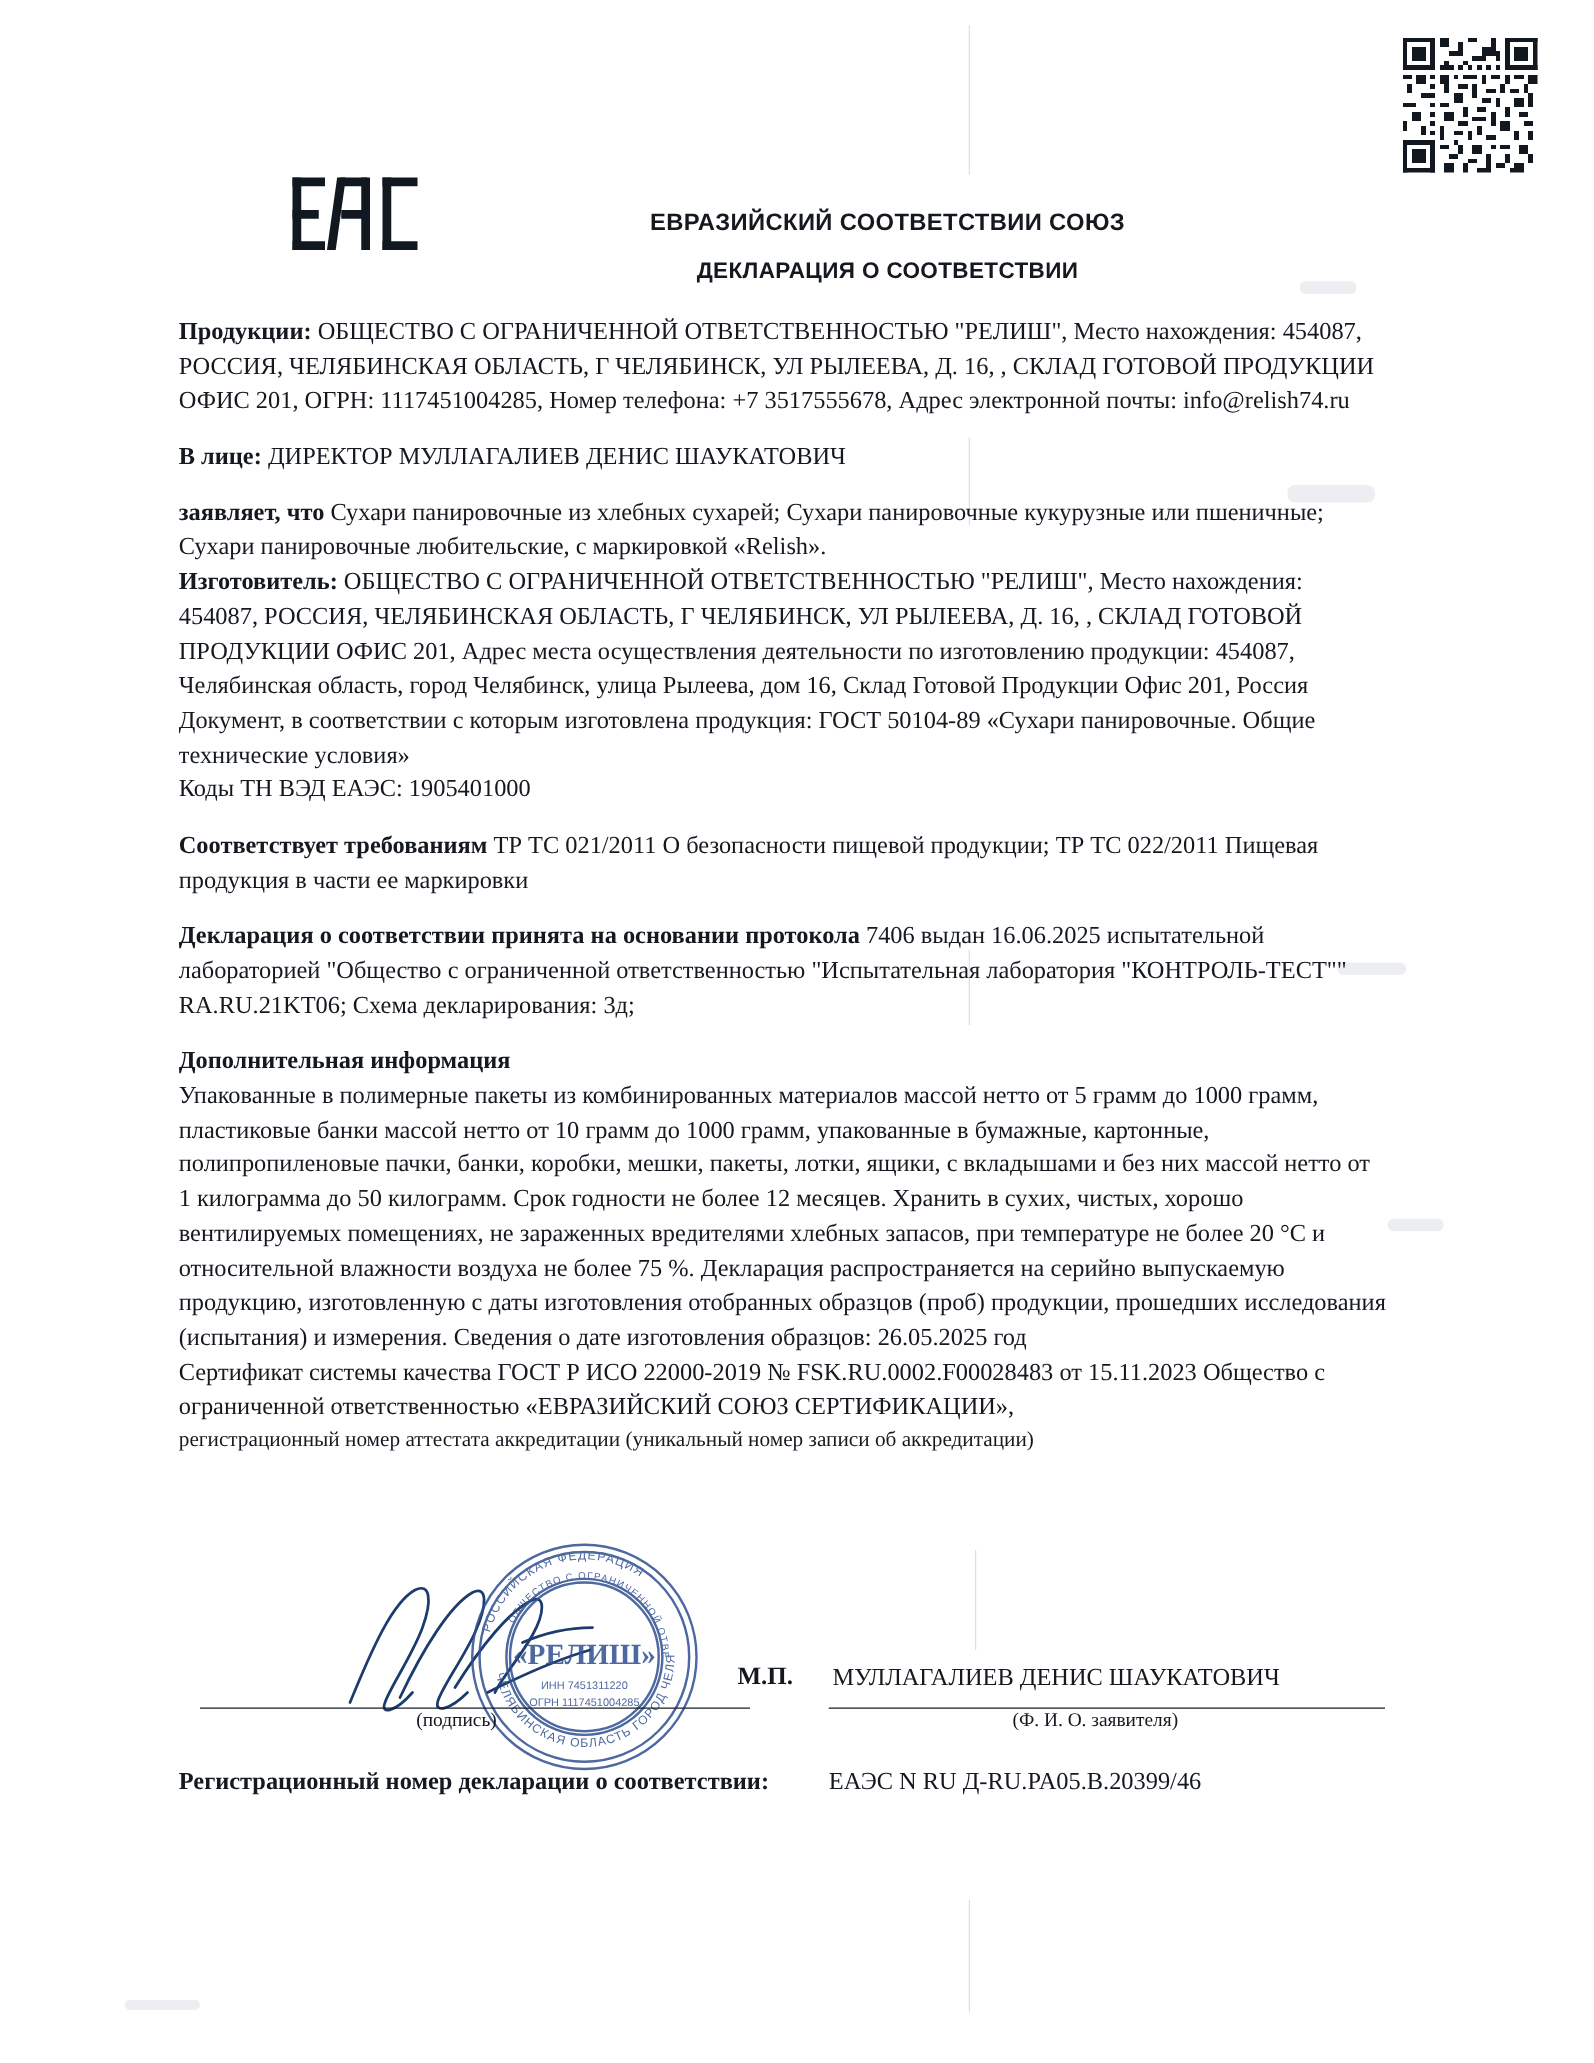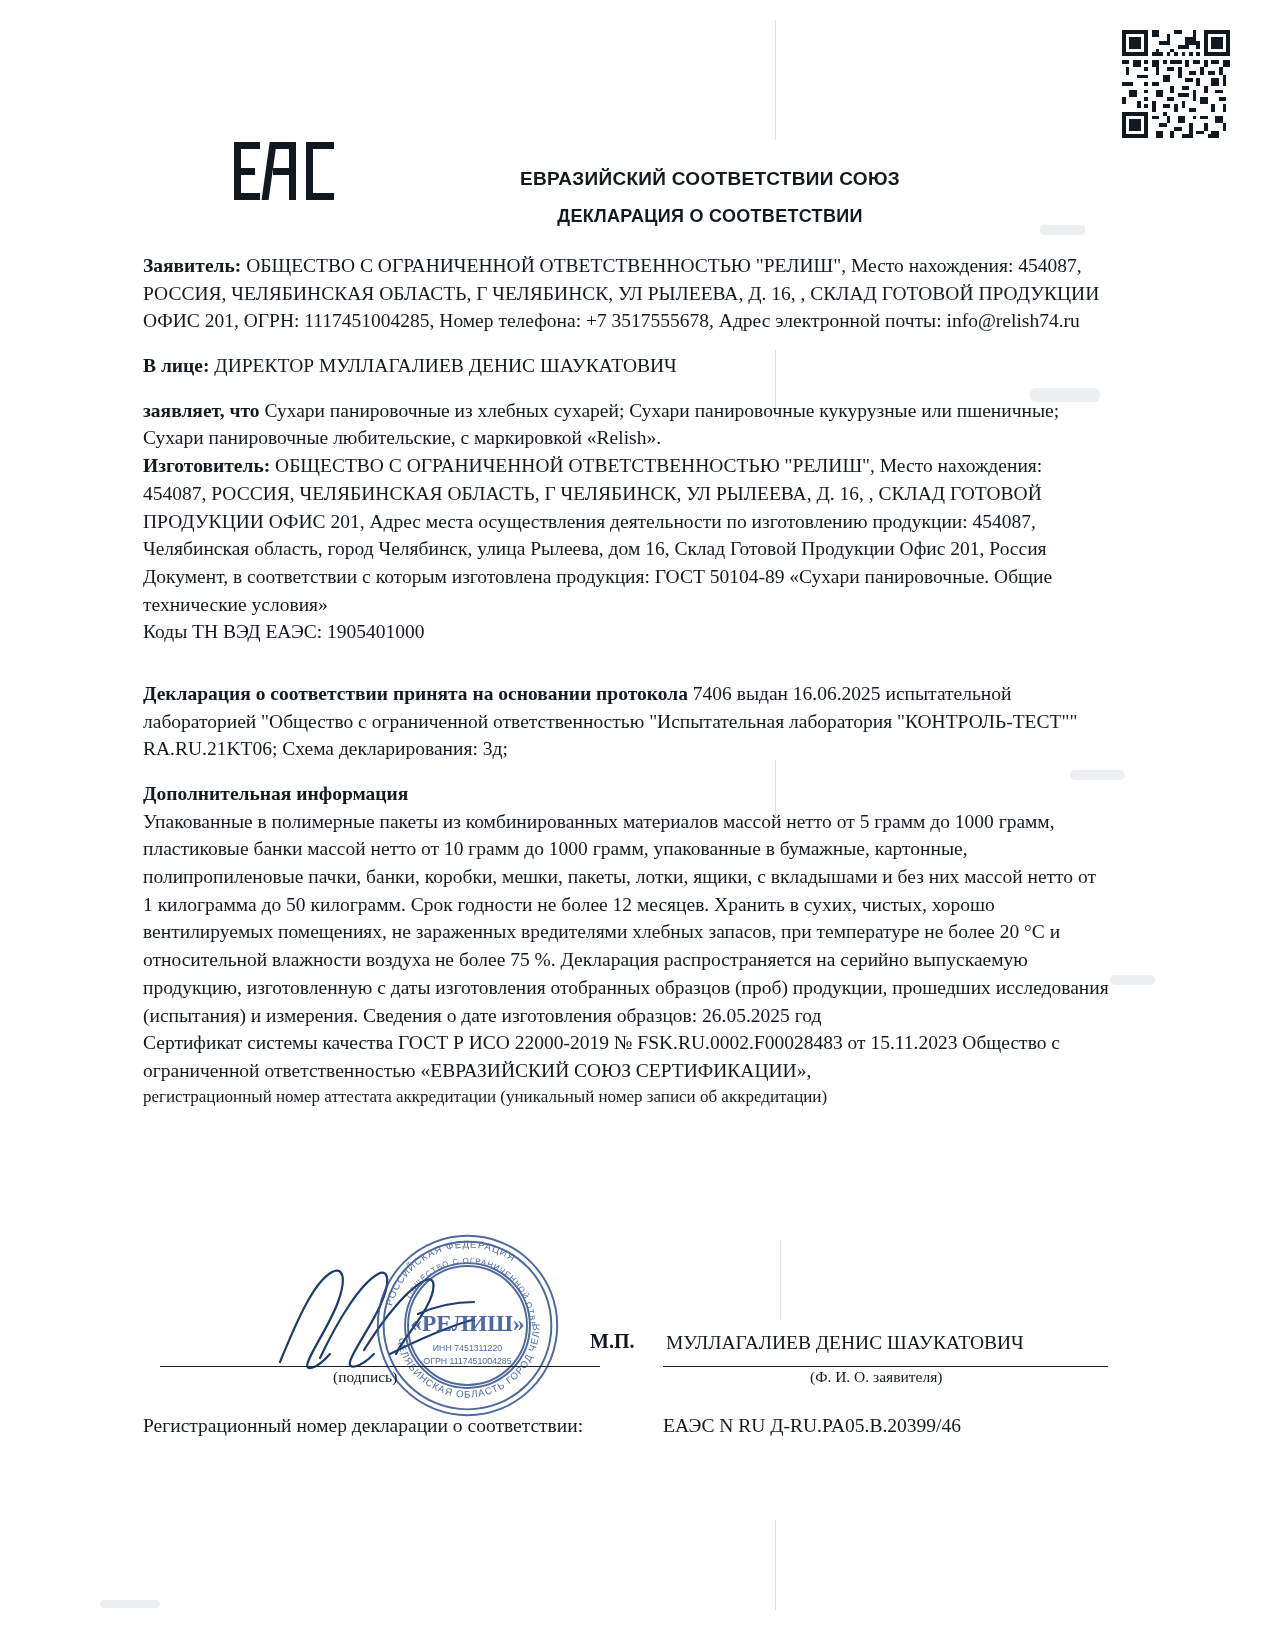--- a/index.html
+++ b/index.html
@@ -137,21 +137,21 @@
     width: 966px;
     font-size: 19.5px;
   }
   .reg-row {
     display: flex;
     align-items: baseline;
     margin-bottom: 7px;
   }
   .reg-label {
     width: 520px;
-    font-weight: normal;
+    font-weight: bold;
   }
   .reg-value { font-weight: normal; }
 
   
   .scribble {
     position: absolute;
     left: 268px;
     top: 1258px;
     width: 230px;
     height: 120px;
@@ -334,38 +334,39 @@
     </svg>
   </div>
 
   <div class="doc-header">
     <div class="line1">ЕВРАЗИЙСКИЙ СООТВЕТСТВИИ СОЮЗ</div>
     <div class="line2">ДЕКЛАРАЦИЯ О СООТВЕТСТВИИ</div>
   </div>
 
   <div class="content">
 
-    <p class="para"><span class="b">Заявитель:</span><span> ОБЩЕСТВО С ОГРАНИЧЕННОЙ ОТВЕТСТВЕННОСТЬЮ "РЕЛИШ", Место нахождения: 454087, РОССИЯ, ЧЕЛЯБИНСКАЯ ОБЛАСТЬ, Г ЧЕЛЯБИНСК, УЛ РЫЛЕЕВА, Д. 16,  , СКЛАД ГОТОВОЙ ПРОДУКЦИИ ОФИС 201, ОГРН: 1117451004285, Номер телефона: +7 3517555678, Адрес электронной почты: info@relish74.ru</span></p>
+    <p class="para"><span class="b">Продукции:</span><span> ОБЩЕСТВО С ОГРАНИЧЕННОЙ ОТВЕТСТВЕННОСТЬЮ "РЕЛИШ", Место нахождения: 454087, РОССИЯ, ЧЕЛЯБИНСКАЯ ОБЛАСТЬ, Г ЧЕЛЯБИНСК, УЛ РЫЛЕЕВА, Д. 16,  , СКЛАД ГОТОВОЙ ПРОДУКЦИИ ОФИС 201, ОГРН: 1117451004285, Номер телефона: +7 3517555678, Адрес электронной почты: info@relish74.ru</span></p>
 
     <div class="gap-md"></div>
 
     <p class="para"><span class="b">В лице:</span><span> ДИРЕКТОР МУЛЛАГАЛИЕВ ДЕНИС ШАУКАТОВИЧ</span></p>
 
     <div class="gap-md"></div>
 
     <p class="para"><span class="b">заявляет, что</span><span>   Сухари панировочные из хлебных сухарей; Сухари панировочные кукурузные или пшеничные; Сухари панировочные любительские, с маркировкой «Relish».</span></p>
 
     <p class="para"><span class="b">Изготовитель:</span><span> ОБЩЕСТВО С ОГРАНИЧЕННОЙ ОТВЕТСТВЕННОСТЬЮ "РЕЛИШ", Место нахождения: 454087, РОССИЯ, ЧЕЛЯБИНСКАЯ ОБЛАСТЬ, Г ЧЕЛЯБИНСК, УЛ РЫЛЕЕВА, Д. 16,  , СКЛАД ГОТОВОЙ ПРОДУКЦИИ ОФИС 201, Адрес места осуществления деятельности по изготовлению продукции: 454087, Челябинская область, город Челябинск, улица Рылеева, дом 16, Склад Готовой Продукции Офис 201, Россия</span></p>
 
     <p class="para">Документ, в соответствии с которым изготовлена продукция: ГОСТ 50104-89 «Сухари панировочные. Общие технические условия»</p>
 
     <p class="para">Коды ТН ВЭД ЕАЭС: 1905401000</p>
 
     <div class="gap-md"></div>
 
+    <p class="para"><span class="b">Соответствует требованиям</span><span>  ТР ТС 021/2011 О безопасности пищевой продукции; ТР ТС 022/2011 Пищевая продукция в части ее маркировки</span></p>
 
     <div class="gap-md"></div>
 
     <p class="para"><span class="b">Декларация о соответствии принята на основании протокола</span><span> 7406 выдан 16.06.2025 испытательной лабораторией "Общество с ограниченной ответственностью "Испытательная лаборатория "КОНТРОЛЬ-ТЕСТ"" RA.RU.21KT06; Схема декларирования: 3д;</span></p>
 
     <div class="gap-md"></div>
 
     <p class="para b">Дополнительная информация</p>
 
     <p class="para">Упакованные в полимерные пакеты из комбинированных материалов массой нетто от 5 грамм до 1000 грамм, пластиковые банки массой нетто от 10 грамм до 1000 грамм, упакованные в бумажные, картонные, полипропиленовые пачки, банки, коробки, мешки, пакеты, лотки, ящики, с вкладышами и без них массой нетто от 1 килограмма до 50 килограмм. Срок годности не более 12 месяцев. Хранить в сухих, чистых, хорошо вентилируемых помещениях, не зараженных вредителями хлебных запасов, при температуре не более 20 °С и относительной влажности воздуха не более 75 %. Декларация распространяется на серийно выпускаемую продукцию, изготовленную с даты изготовления отобранных образцов (проб) продукции, прошедших исследования (испытания) и измерения. Сведения о дате изготовления образцов: 26.05.2025 год</p>

